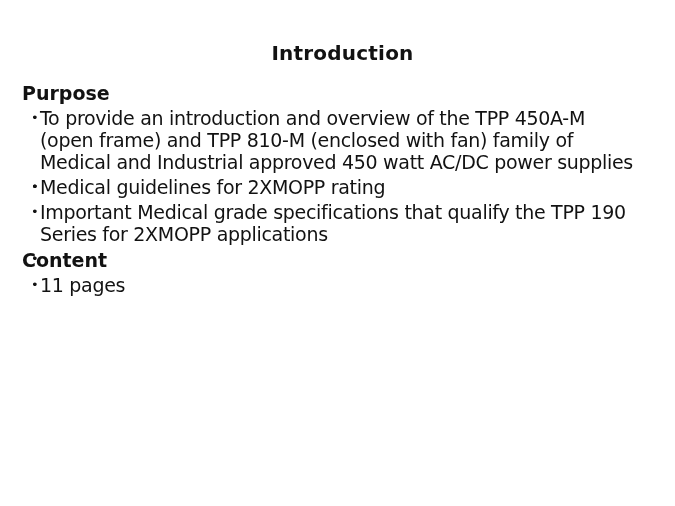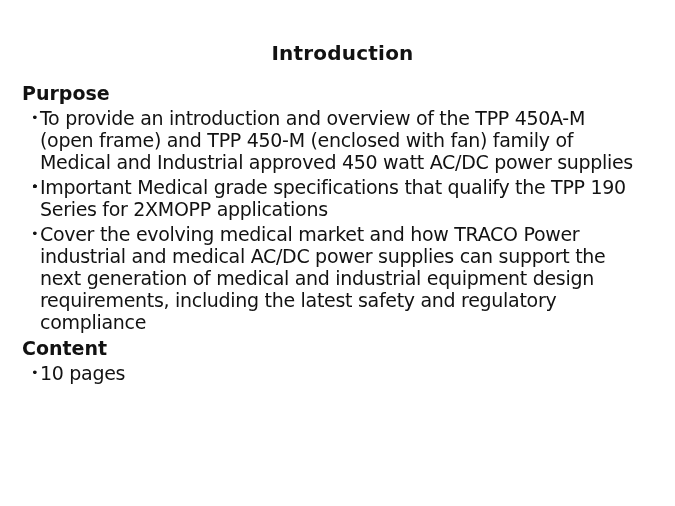--- a/index.html
+++ b/index.html
@@ -61,48 +61,44 @@
 
 <div class="slide" style="background: rgb(255, 255, 255); color: rgb(18, 18, 18);">
 
   <h1 class="slide-title">Introduction</h1>
 
   <section class="section">
     <h2 class="section-heading">Purpose</h2>
     <div class="bullet">
       <span class="bullet-dot">•</span>
       <span class="bullet-text">To provide an introduction and overview of the TPP 450A-M
-(open frame) and TPP 450-M (enclosed with fan) family of
+(open frame) and TPP 810-M (enclosed with fan) family of
 Medical and Industrial approved 450 watt AC/DC power supplies</span>
     </div>
   </section>
 
   <section class="section">
     <div class="bullet">
       <span class="bullet-dot">•</span>
     </div>
     <div class="bullet">
       <span class="bullet-dot">•</span>
+      <span class="bullet-text">Medical guidelines for 2XMOPP rating</span>
     </div>
     <div class="bullet">
       <span class="bullet-dot">•</span>
       <span class="bullet-text">Important Medical grade specifications that qualify the TPP 190
 Series for 2XMOPP applications</span>
     </div>
     <div class="bullet">
       <span class="bullet-dot">•</span>
-      <span class="bullet-text">Cover the evolving medical market and how TRACO Power
-industrial and medical AC/DC power supplies can support the
-next generation of medical and industrial equipment design
-requirements, including the latest safety and regulatory
-compliance</span>
     </div>
   </section>
 
   <section class="section">
     <h2 class="section-heading">Content</h2>
     <div class="bullet">
       <span class="bullet-dot">•</span>
-      <span class="bullet-text">10 pages</span>
+      <span class="bullet-text">11 pages</span>
     </div>
   </section>
 
 </div>
 
 </body></html>

